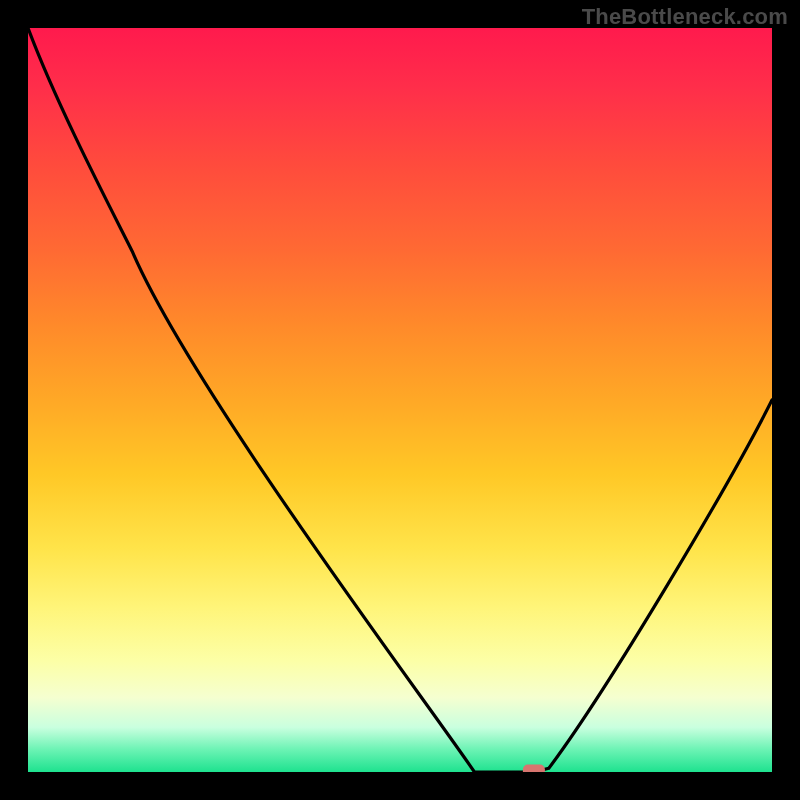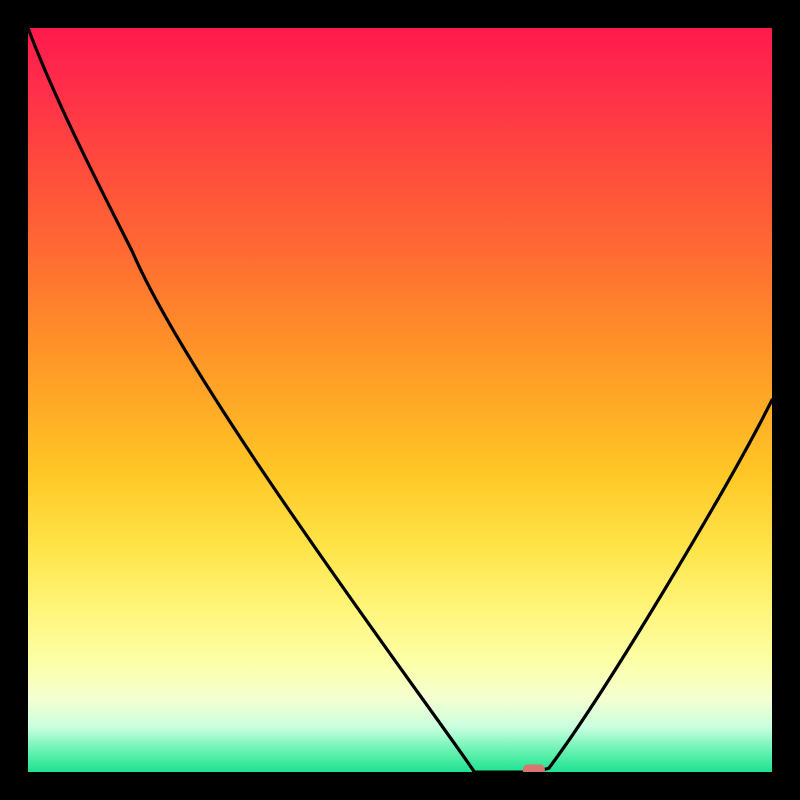--- a/index.html
+++ b/index.html
@@ -72,20 +72,21 @@
   .marker {
     fill: #d7756f;
     stroke: none;
   }
 </style>
 </head>
 <body>
 
 <div class="frame">
 
+  <div class="watermark">TheBottleneck.com</div>
 
   <div class="plot"></div>
 
   <svg class="overlay" viewBox="0 0 744 744" preserveAspectRatio="none">
     <path id="curve-path" class="curve" d="M 0 0 C 30 80 84.16000000000001 183.20000000000005 104.16000000000001 223.20000000000005 C 164.16000000000003 363.20000000000005 406.4 684 446.4 744 L 505.92 744 L 520.8 740.28 C 580.8 660.28 704 452 744 372"></path>
     <rect id="marker-rect" class="marker" rx="5" ry="5" x="494.9" y="736.5" width="22" height="12" fill="#d7756f"></rect>
   </svg>
 
 </div>
 

